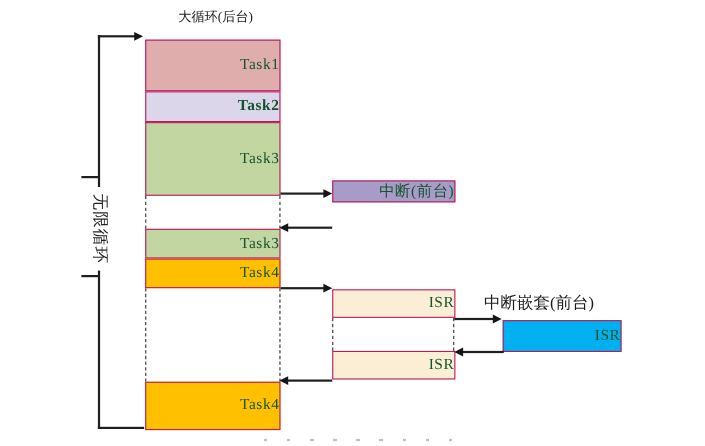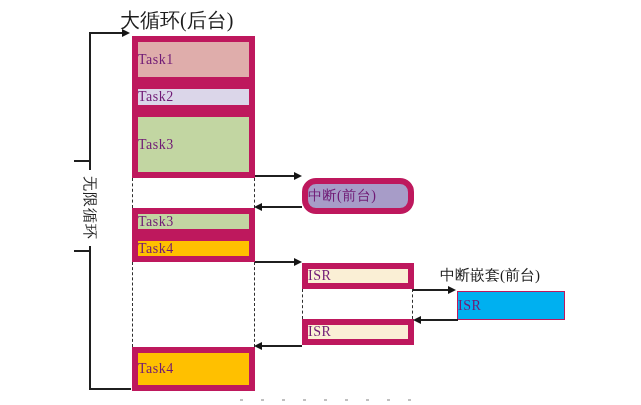--- a/index.html
+++ b/index.html
@@ -1,26 +1,26 @@
 <!DOCTYPE html>
 <html><head>
 <meta charset="utf-8">
 <style>
   html,body{margin:0;padding:0;background:#ffffff;}
   .canvas{
     position:relative;width:641px;height:405px;background:#ffffff;overflow:hidden;
     font-family:"Liberation Serif","DejaVu Serif",serif;color:#262626;
   }
   .title{
-    position:absolute;font-size:20px;color:#1c1c1c;white-space:nowrap;
+    position:absolute;text-align:center;font-size:12px;color:#1c1c1c;white-space:nowrap;
   }
   .block{
-    position:absolute;box-sizing:border-box;border:6px solid #be185d;
-    display:flex;align-items:center;justify-content:flex-start;
-    font-size:14px;color:#701a75;letter-spacing:0.5px;
+    position:absolute;box-sizing:border-box;border:1px solid #be185d;
+    display:flex;align-items:center;justify-content:flex-end;
+    font-size:14px;color:#14532d;letter-spacing:0.5px;
   }
   .gapcol{
     position:absolute;box-sizing:border-box;
     border-left:1.5px dashed #2e2e2e;border-right:1.5px dashed #2e2e2e;
   }
   .hl{position:absolute;height:2px;background:#1f1f1f;}
   .vl{position:absolute;width:2px;background:#1f1f1f;}
   .dashv{position:absolute;width:0;border-left:1.5px dashed #2e2e2e;}
   .ah-r{position:absolute;width:0;height:0;
     border-top:4px solid transparent;border-bottom:4px solid transparent;
@@ -54,39 +54,39 @@
   <div class="ah-r" style="left:122px;top:29px;"></div>
   <div class="vl" style="left:89px;top:32px;height:358px;"></div>
   <div class="hl" style="left:89px;top:388px;width:42px;"></div>
   <div class="tick" style="left:74px;top:160px;"></div>
   <div class="tick" style="left:74px;top:250px;"></div>
   <div class="loop-label">无限循环</div>
 
   <div class="block" style="left: 132px; top: 36px; width: 123px; height: 47px; background-color: rgb(223, 173, 171);">
     <span>Task1</span>
   </div>
-  <div class="block" style="left: 132px; top: 83px; width: 123px; height: 28px; background-color: rgb(219, 214, 233);">
+  <div class="block" style="left: 132px; top: 83px; width: 123px; height: 28px; background-color: rgb(219, 214, 233); font-weight: bold;">
     <span>Task2</span>
   </div>
   <div class="block" style="left: 132px; top: 111px; width: 123px; height: 67px; background-color: rgb(194, 214, 162);">
     <span>Task3</span>
   </div>
   <div class="gapcol" style="left:132px;top:178px;width:123px;height:30px;"></div>
   <div class="block" style="left: 132px; top: 208px; width: 123px; height: 27px; background-color: rgb(194, 214, 162);">
     <span>Task3</span>
   </div>
   <div class="block" style="left: 132px; top: 235px; width: 123px; height: 27px; background-color: rgb(255, 192, 0);">
     <span>Task4</span>
   </div>
   <div class="gapcol" style="left:132px;top:262px;width:123px;height:85px;"></div>
   <div class="block" style="left: 132px; top: 347px; width: 123px; height: 44px; background-color: rgb(255, 192, 0);">
     <span>Task4</span>
   </div>
 
-  <div class="block" style="left: 302px; top: 178px; width: 112px; height: 36px; background-color: rgb(167, 156, 200); border-radius: 14px;">
+  <div class="block" style="left: 302px; top: 164px; width: 112px; height: 20px; background-color: rgb(167, 156, 200);">
     <span>中断(前台)</span>
   </div>
 
   <div class="block" style="left: 302px; top: 263px; width: 112px; height: 26px; background-color: rgb(250, 239, 213);">
     <span>ISR</span>
   </div>
   <div class="dashv" style="left:302px;top:289px;height:30px;"></div>
   <div class="dashv" style="left:412px;top:289px;height:30px;"></div>
   <div class="block" style="left: 302px; top: 319px; width: 112px; height: 26px; background-color: rgb(250, 239, 213);">
     <span>ISR</span>

